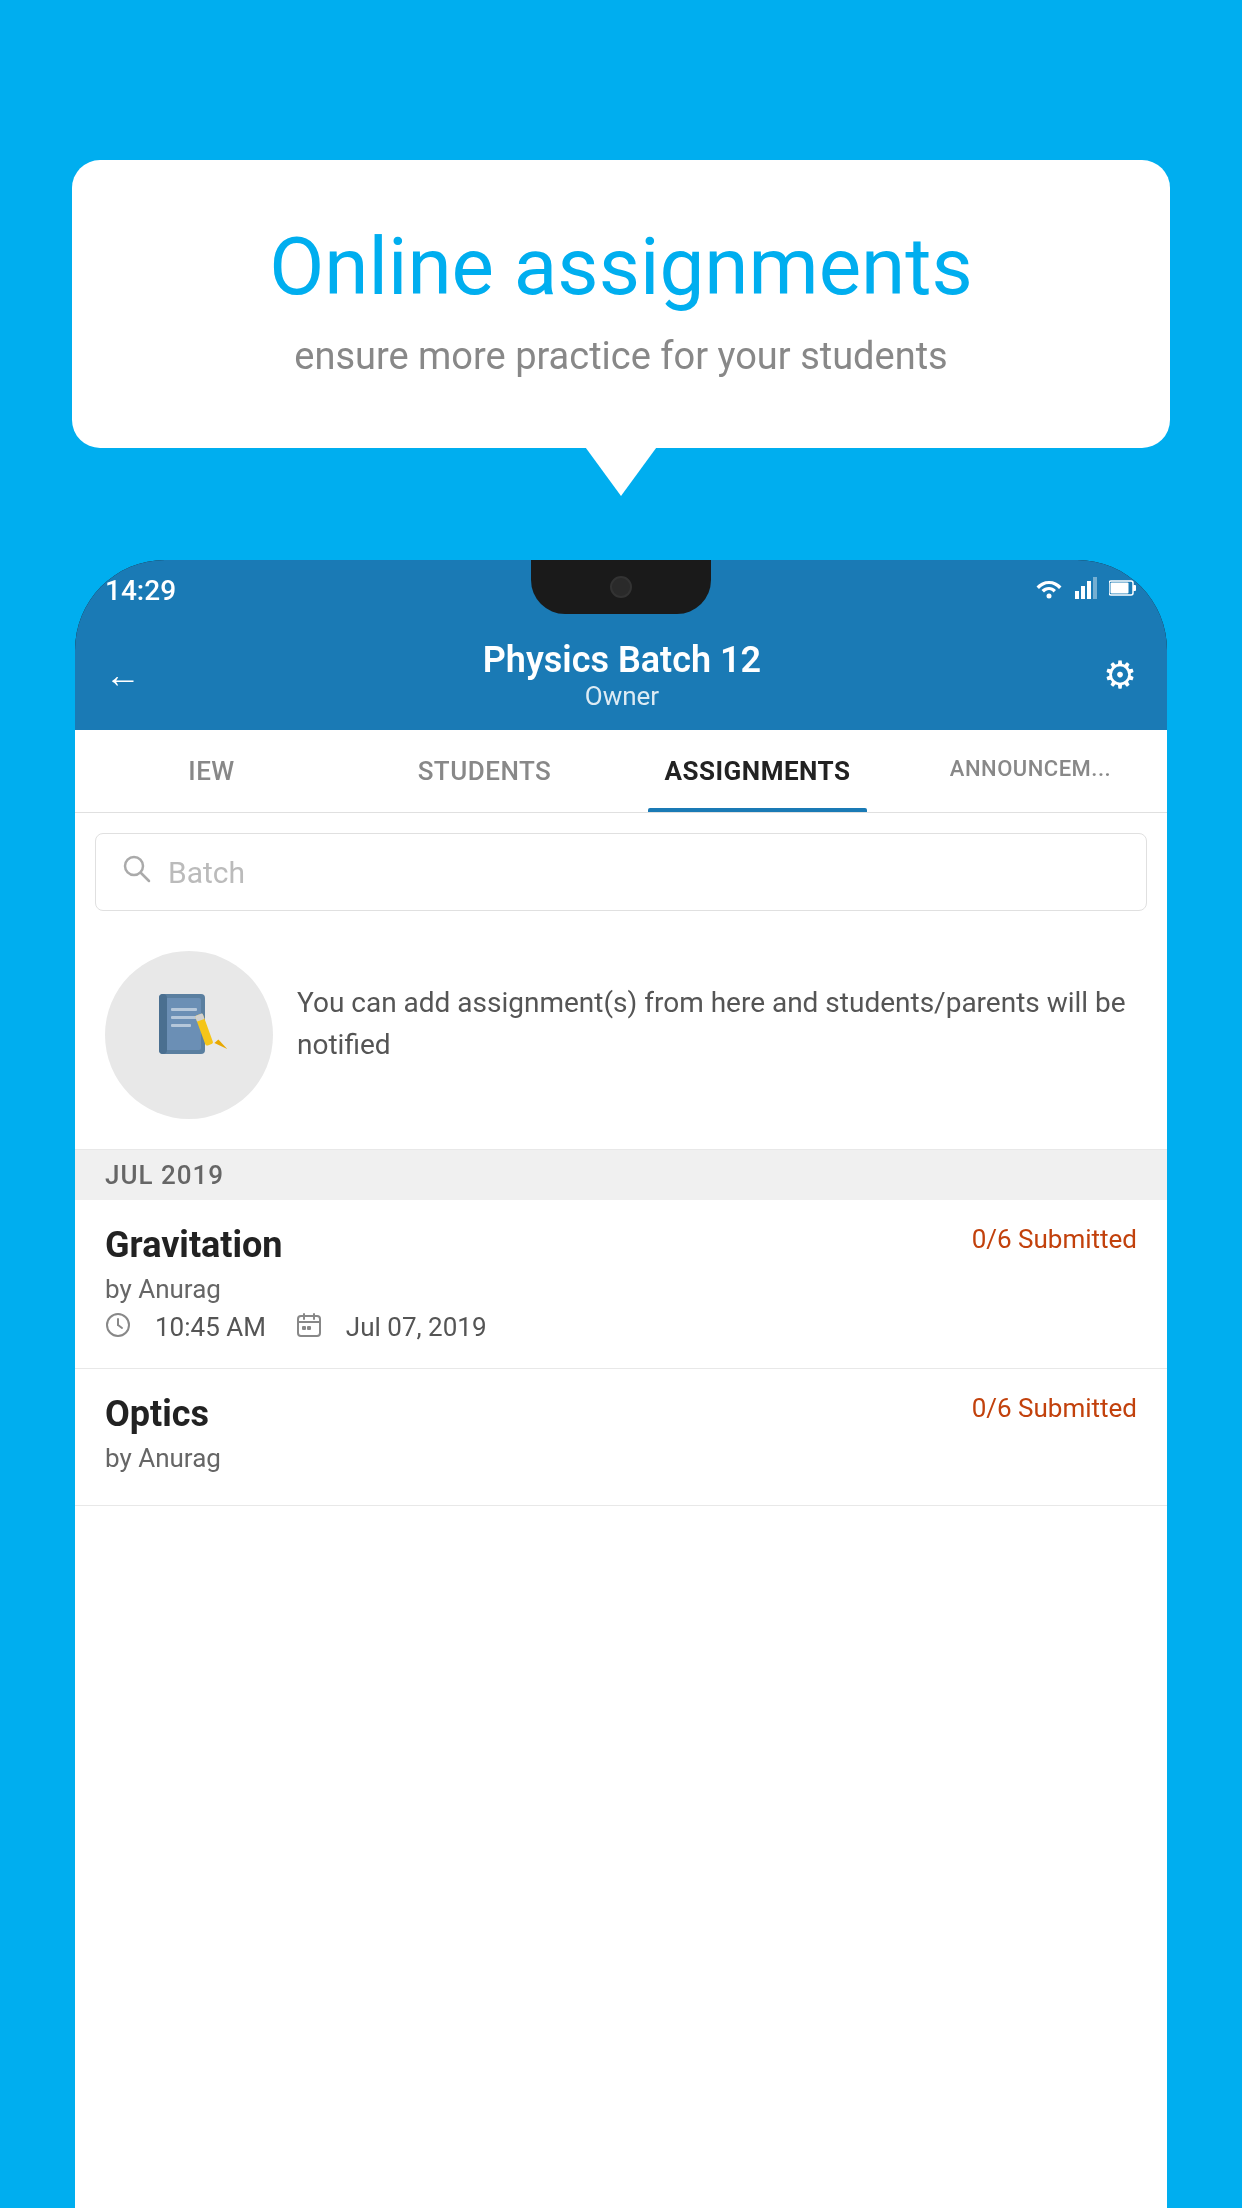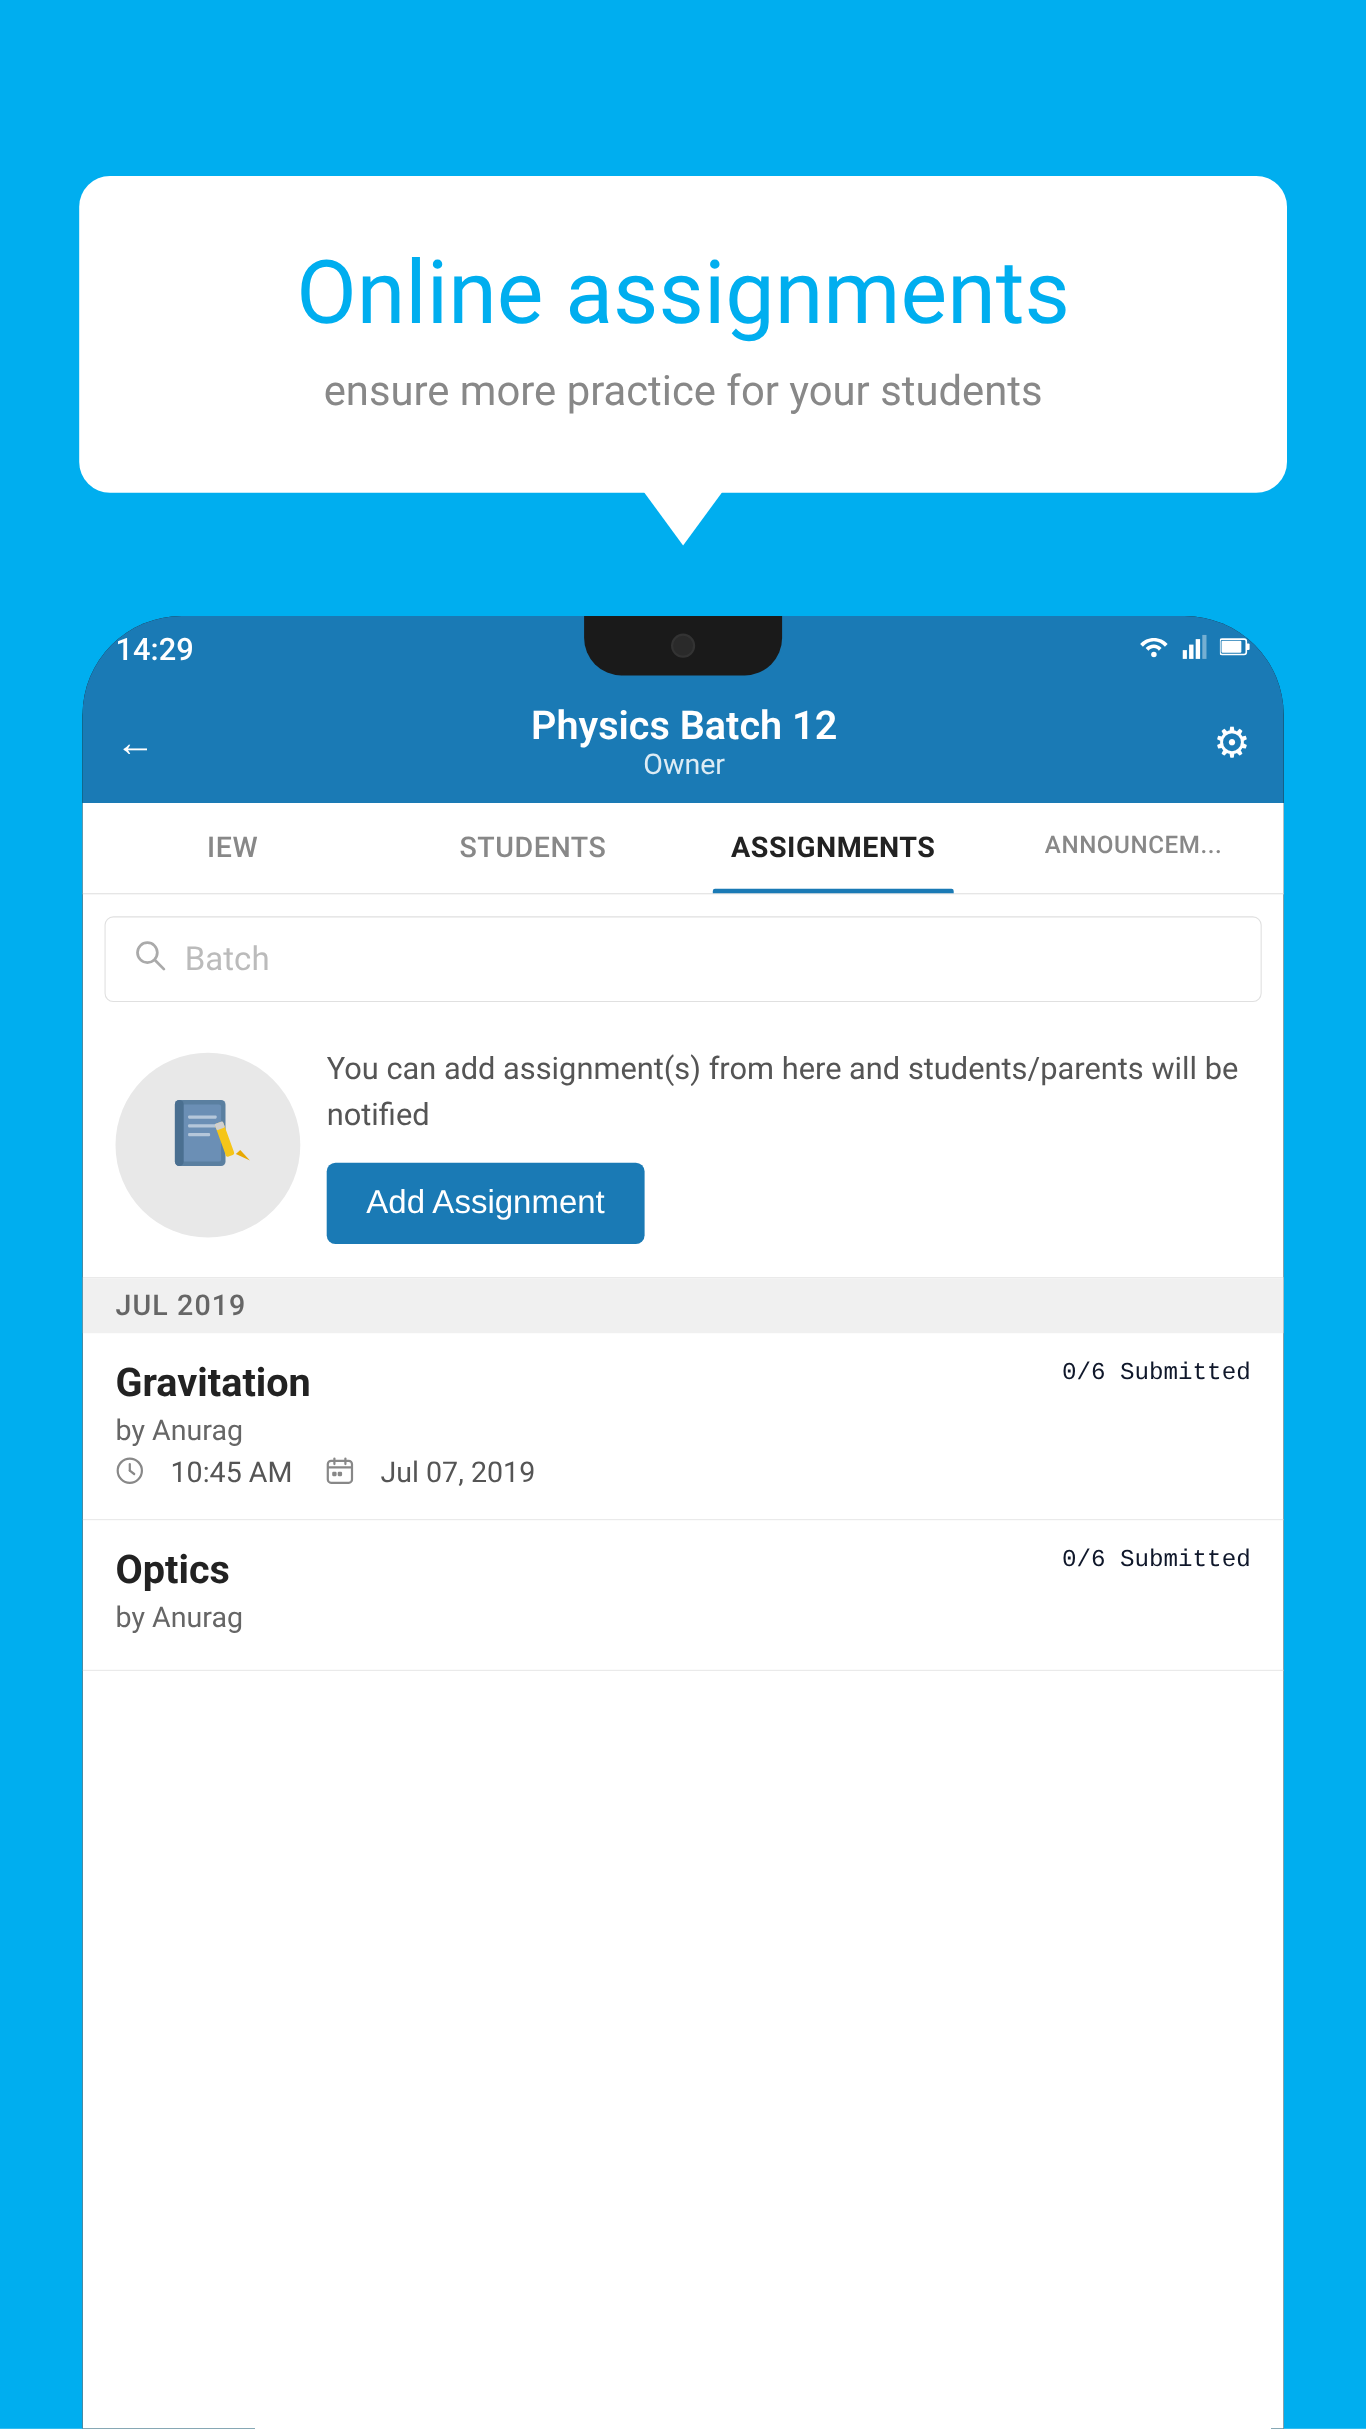--- a/index.html
+++ b/index.html
@@ -293,23 +293,22 @@
       margin-bottom: 8px;
     }
 
     .assignment-title {
       font-size: 36px;
       font-weight: 700;
       color: #222;
     }
 
     .assignment-submitted {
-      font-size: 22px;
-      color: #0f172a;
-      font-family: Liberation Mono, monospace;
+      font-size: 26px;
+      color: #c2410c;
     }
 
     .assignment-author {
       font-size: 26px;
       color: #666;
       margin-bottom: 8px;
     }
 
     .assignment-meta {
       display: flex;
@@ -416,21 +415,20 @@
             <rect x="22" y="38" width="20" height="3" rx="1" fill="white" opacity="0.5"></rect>
 
             <rect x="46" y="30" width="8" height="32" rx="2" fill="#f5c518" transform="rotate(-20 46 30)"></rect>
             <polygon points="60,60 65,72 55,62" fill="#e8a800" transform="rotate(-20 46 30)"></polygon>
             <rect x="46" y="30" width="8" height="6" rx="1" fill="#d0d0d0" transform="rotate(-20 46 30)"></rect>
           </svg>
         </span>
       </div>
       <div class="promo-right">
         <div class="promo-text">You can add assignment(s) from here and students/parents will be notified</div>
-        <button class="add-assignment-btn">Add Assignment</button>
       </div>
     </div>
 
     <div class="month-header">JUL 2019</div>
 
     <div class="assignment-row">
       <div class="assignment-row-top">
         <span class="assignment-title">Gravitation</span>
         <span class="assignment-submitted">0/6 Submitted</span>
       </div>

